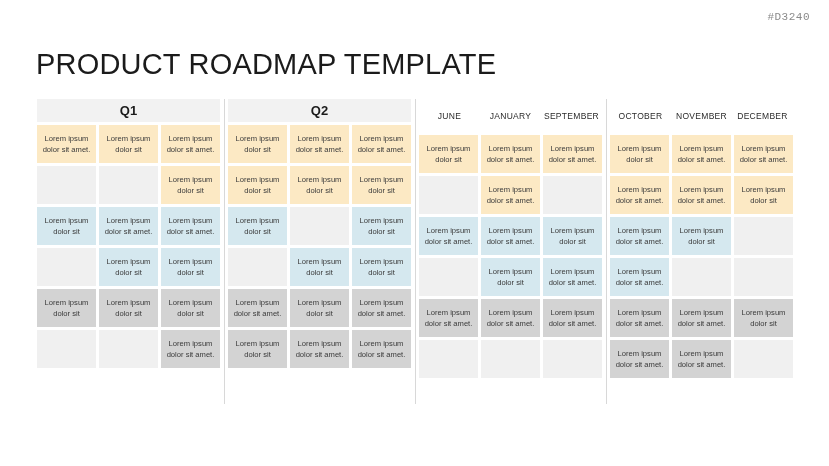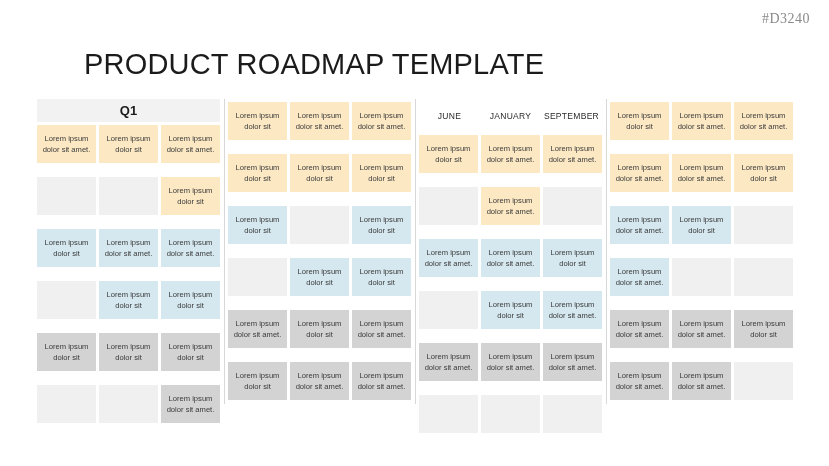--- a/index.html
+++ b/index.html
@@ -11,36 +11,35 @@
     height: 466px;
     background: #ffffff;
     font-family: "Liberation Sans", sans-serif;
     overflow: hidden;
     position: relative;
   }
   .ref-code {
     position: absolute;
     top: 11px;
     right: 19px;
-    font-size: 14px;
+    font-size: 11px;
     letter-spacing: 0.5px;
     color: #8a8a8a;
-    font-family: Liberation Serif, serif;
+    font-family: Liberation Mono, monospace;
   }
   .page-title {
     position: absolute;
     top: 29px;
     left: 36px;
     font-size: 29px;
     letter-spacing: 0.2px;
     color: #1b1b1b;
     font-weight: 400;
     font-family: "Liberation Sans", sans-serif;
     white-space: nowrap;
-    margin-left: 48px;
   }
   .roadmap {
     position: absolute;
     top: 99px;
     left: 37px;
     width: 756px;
     display: flex;
   }
   .quarter {
     width: 183px;
@@ -81,21 +80,21 @@
     letter-spacing: 0.3px;
     color: #2a2a2a;
     white-space: nowrap;
   }
   .grid-rows {
     margin-top: 3px;
   }
   .row {
     display: flex;
     height: 38px;
-    margin-bottom: 14px;
+    margin-bottom: 3px;
   }
   .cell {
     flex: 1 1 0;
     margin-right: 3px;
     background: #f0f0f0;
     display: flex;
     align-items: center;
     justify-content: center;
     text-align: center;
     font-size: 7.6px;
@@ -150,20 +149,21 @@
           <div class="cell fill-gray">Lorem ipsum dolor sit</div>
         </div>
         <div class="row">
           <div class="cell empty"></div>
           <div class="cell empty"></div>
           <div class="cell fill-gray">Lorem ipsum dolor sit amet.</div>
         </div>
       </div>
     </div>
     <div class="quarter">
+      <div class="q-header">Q2</div>
       <div class="grid-rows">
         <div class="row">
           <div class="cell fill-yellow">Lorem ipsum dolor sit</div>
           <div class="cell fill-yellow">Lorem ipsum dolor sit amet.</div>
           <div class="cell fill-yellow">Lorem ipsum dolor sit amet.</div>
         </div>
         <div class="row">
           <div class="cell fill-yellow">Lorem ipsum dolor sit</div>
           <div class="cell fill-yellow">Lorem ipsum dolor sit</div>
           <div class="cell fill-yellow">Lorem ipsum dolor sit</div>
@@ -223,20 +223,25 @@
           <div class="cell fill-gray">Lorem ipsum dolor sit amet.</div>
         </div>
         <div class="row">
           <div class="cell empty"></div>
           <div class="cell empty"></div>
           <div class="cell empty"></div>
         </div>
       </div>
     </div>
     <div class="quarter">
+      <div class="months">
+        <div class="month">OCTOBER</div>
+        <div class="month">NOVEMBER</div>
+        <div class="month">DECEMBER</div>
+      </div>
       <div class="grid-rows">
         <div class="row">
           <div class="cell fill-yellow">Lorem ipsum dolor sit</div>
           <div class="cell fill-yellow">Lorem ipsum dolor sit amet.</div>
           <div class="cell fill-yellow">Lorem ipsum dolor sit amet.</div>
         </div>
         <div class="row">
           <div class="cell fill-yellow">Lorem ipsum dolor sit amet.</div>
           <div class="cell fill-yellow">Lorem ipsum dolor sit amet.</div>
           <div class="cell fill-yellow">Lorem ipsum dolor sit</div>

